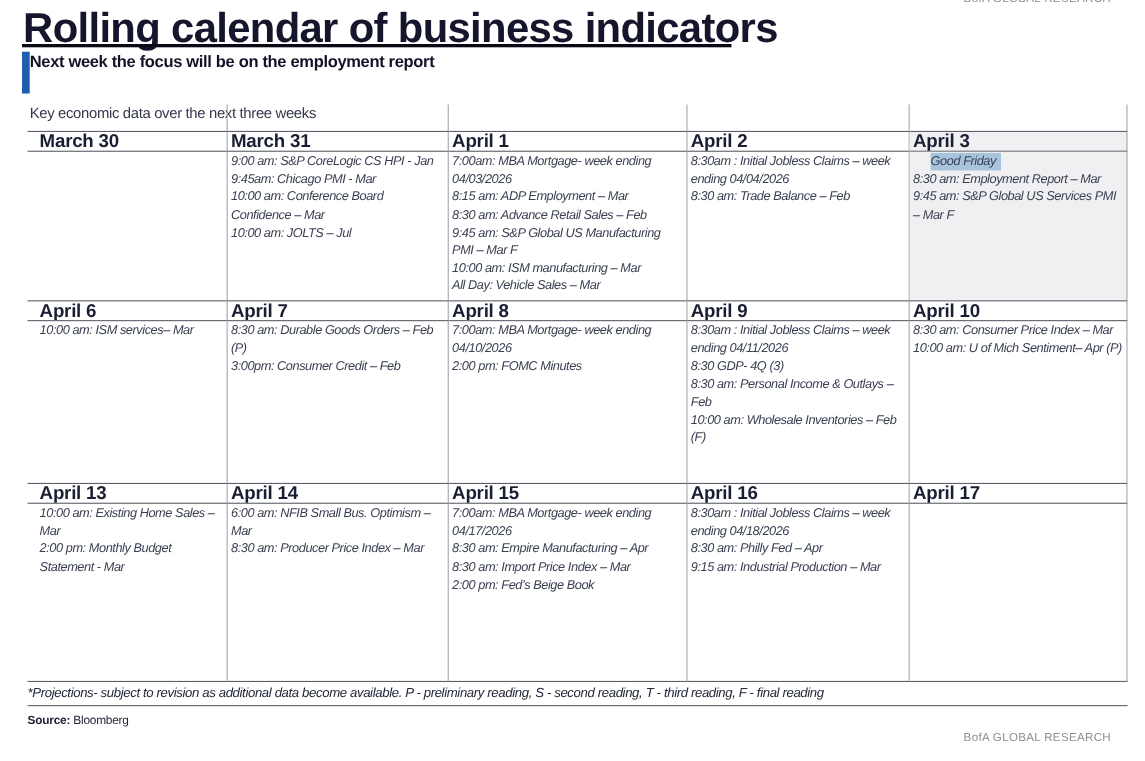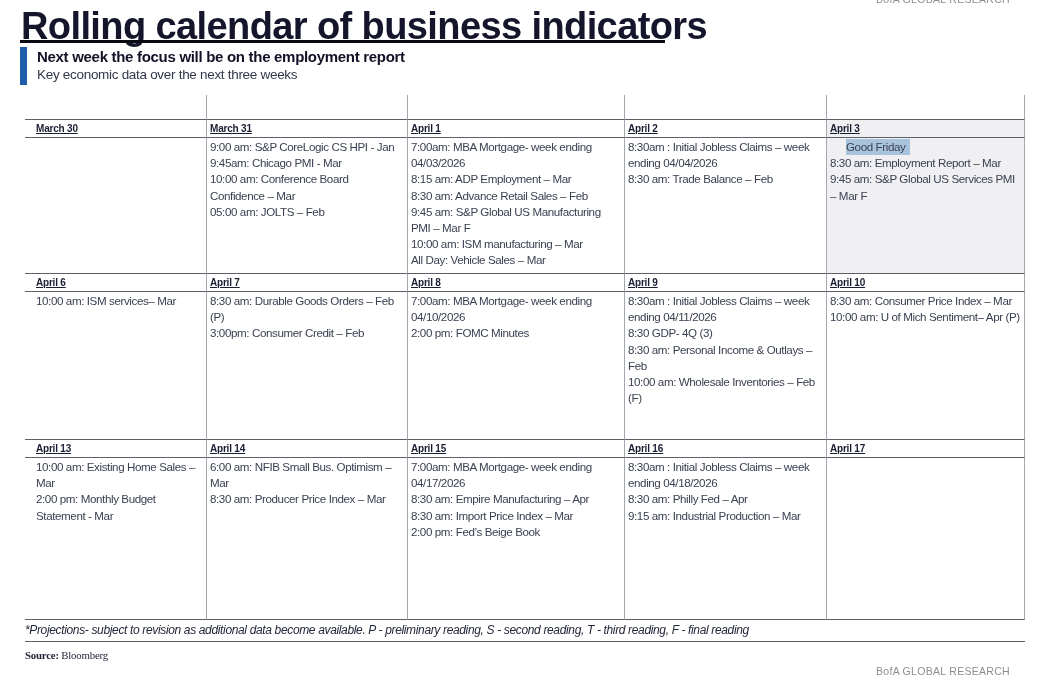--- a/index.html
+++ b/index.html
@@ -27,54 +27,54 @@
   .brand-top-clip{position:absolute;top:0;right:31px;height:6px;overflow:hidden;}
   .brand-top-clip span{display:block;margin-top:-7px;font-size:10.5px;letter-spacing:.3px;color:var(--brand-gray);white-space:nowrap;}
 
   
   .page-title{position:absolute;top:5px;left:21px;font-size:38px;font-weight:bold;letter-spacing:-.6px;color:#15152b;white-space:nowrap;}
   .title-rule{position:absolute;top:40px;left:20px;width:645px;height:3px;background:#0a0a14;}
 
   
   .subtitle-block{position:absolute;top:47px;left:20px;display:flex;}
   .blue-bar{width:7px;height:38px;background:var(--accent-blue);flex:0 0 auto;}
-  .subtitle-text{padding-left:10px;}
+  .subtitle-text{}
   .subtitle-heading{font-size:15px;font-weight:bold;letter-spacing:-.3px;color:#121226;line-height:19px;}
-  .subtitle-sub{font-size:13.5px;letter-spacing:-.3px;color:#33374a;line-height:18px;}
+  .subtitle-sub{font-size:13.5px;letter-spacing:-.3px;color:#33374a;line-height:18px;margin-top:28px;}
 
   
   .calendar{position:absolute;top:95px;left:25px;width:1000px;}
   .row{display:grid;grid-template-columns:182px 201px 217px 202px 198px;}
   .spacer-cell{height:24px;border-right:1px solid var(--vline);}
   .date-cell{
     height:19px;border-right:1px solid var(--vline);
     border-top:1px solid var(--hline);border-bottom:1px solid var(--hline);
-    font-weight:bold;font-size:10px;letter-spacing:-.2px;color:var(--text-dark);
-    padding:1px 14px 0 3px;line-height:16px;white-space:nowrap;overflow:hidden;text-decoration:underline;
+    font-weight:bold;font-size:17px;letter-spacing:-.2px;color:var(--text-dark);
+    padding:1px 14px 0 3px;line-height:16px;white-space:nowrap;overflow:hidden;
   }
   .content-cell{
     border-right:1px solid var(--vline);
     font-size:11.6px;letter-spacing:-.4px;line-height:16.2px;color:var(--text-body);
     padding:1px 3px 0 3px;
   }
   .row > :first-child{padding-left:11px;}
   .content-row.w0 .content-cell{min-height:135px;}
   .content-row.w1 .content-cell{min-height:147px;}
   .content-row.w2 .content-cell{min-height:162px;border-bottom:1px solid var(--hline);}
   .shaded{background:var(--shaded-cell);}
-  .event{display:block;}
+  .event{display:block;font-style:italic;}
   .hl{display:inline-block;background:var(--highlight-blue);padding-right:5px;margin-left:16px;}
 
   
   .footnote{
     position:absolute;top:620px;left:25px;width:1000px;height:22px;
     font-size:12px;letter-spacing:-.35px;color:#23273a;line-height:20px;
     border-bottom:1px solid var(--hline);white-space:nowrap;overflow:hidden;font-style:italic;
   }
-  .source-row{position:absolute;top:649px;left:25px;font-size:10.8px;letter-spacing:-.2px;color:#1d2133;font-family:Liberation Serif, serif;}
+  .source-row{position:absolute;top:649px;left:25px;font-size:10.8px;letter-spacing:-.2px;color:#1d2133;}
   .source-row .src-label{font-weight:bold;}
   .brand-bottom{position:absolute;top:665px;right:31px;font-size:10.5px;letter-spacing:.3px;color:var(--brand-gray);white-space:nowrap;}
 </style>
 </head>
 <body>
 
 <div class="page">
 
   <div class="brand-top-clip">
     <span>BofA GLOBAL RESEARCH</span>
@@ -105,21 +105,21 @@
         <div class="date-cell">April 1</div>
         <div class="date-cell">April 2</div>
         <div class="date-cell shaded">April 3</div>
       </div>
       <div class="row content-row w0">
         <div class="content-cell"></div>
         <div class="content-cell">
           <div class="event">9:00 am: S&amp;P CoreLogic CS HPI - Jan</div>
           <div class="event">9:45am: Chicago PMI - Mar</div>
           <div class="event">10:00 am: Conference Board Confidence – Mar</div>
-          <div class="event">05:00 am: JOLTS – Feb</div>
+          <div class="event">10:00 am: JOLTS – Jul</div>
         </div>
         <div class="content-cell">
           <div class="event">7:00am: MBA Mortgage- week ending 04/03/2026</div>
           <div class="event">8:15 am: ADP Employment – Mar</div>
           <div class="event">8:30 am: Advance Retail Sales – Feb</div>
           <div class="event">9:45 am: S&amp;P Global US Manufacturing PMI – Mar F</div>
           <div class="event">10:00 am: ISM manufacturing – Mar</div>
           <div class="event">All Day: Vehicle Sales – Mar</div>
         </div>
         <div class="content-cell">

